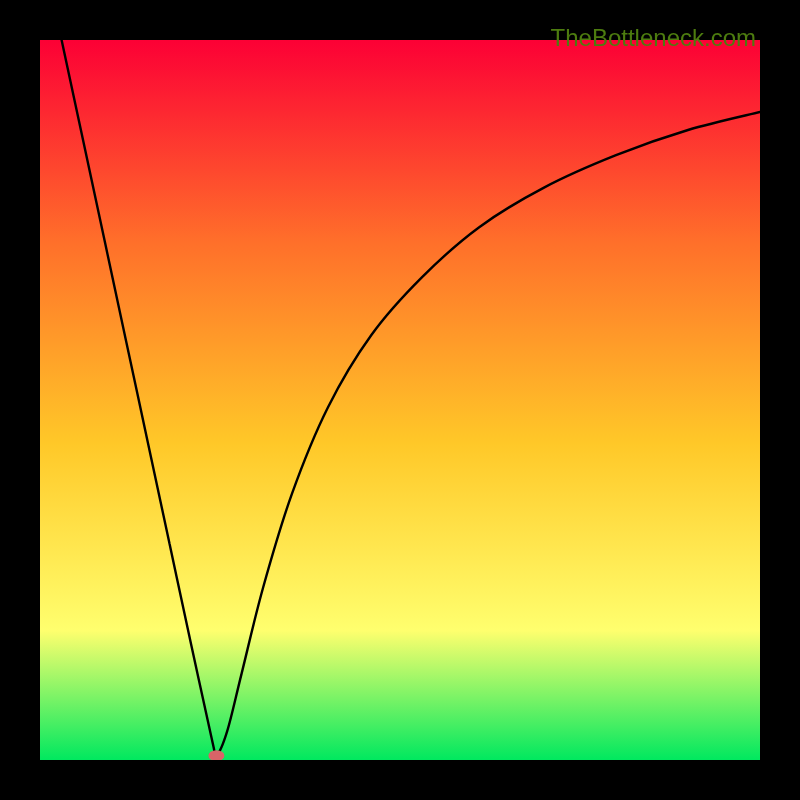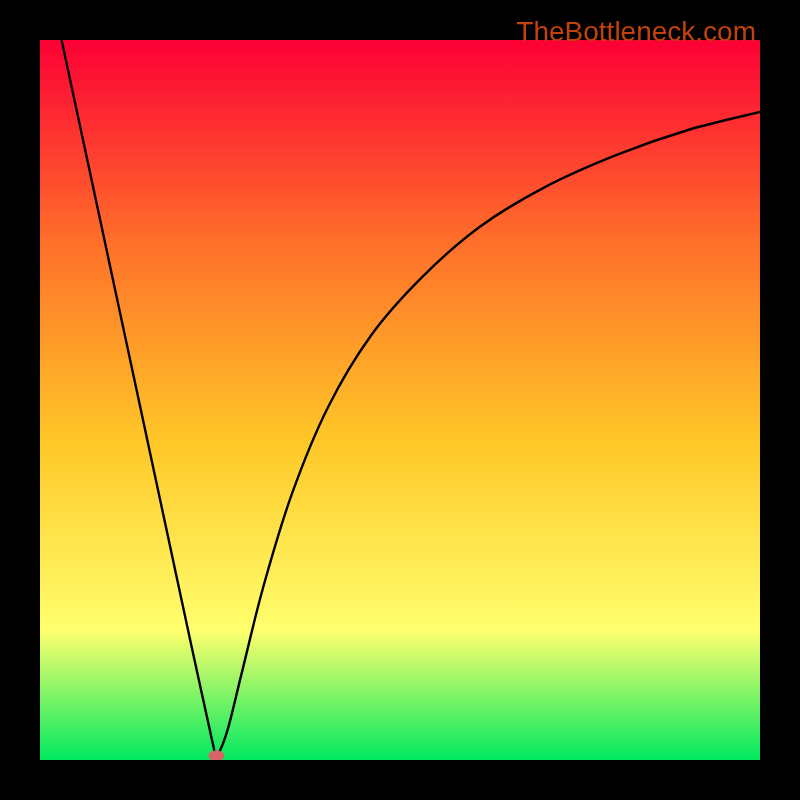--- a/index.html
+++ b/index.html
@@ -20,26 +20,26 @@
   }
   #plot {
     position: absolute;
     left: 0;
     top: 0;
     width: 720px;
     height: 720px;
   }
   #watermark {
     position: absolute;
-    top: 16px;
+    top: 24px;
     right: 44px;
     font-family: Arial, Helvetica, sans-serif;
-    font-size: 28px;
+    font-size: 24px;
     font-weight: 400;
-    color: #c2410c;
+    color: #4d7c0f;
     letter-spacing: 0px;
   }
 </style>
 </head>
 <body>
 
 <div id="frame">
   <svg id="plot" viewBox="0 0 720 720">
     <defs>
       <linearGradient id="bg-grad" x1="0" y1="0" x2="0" y2="1">

